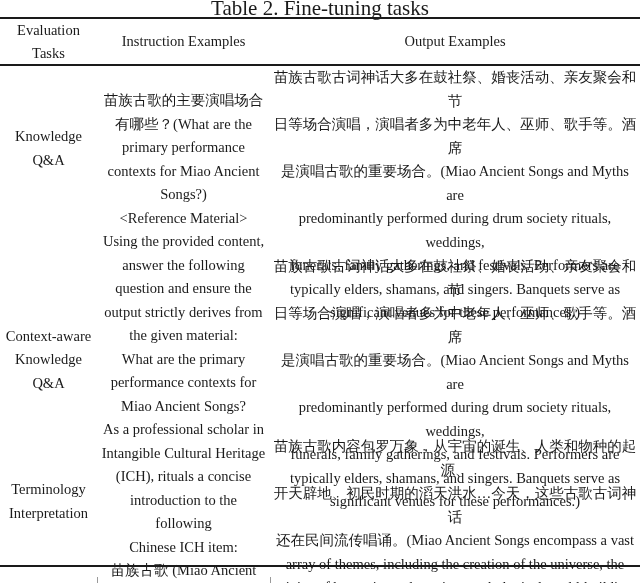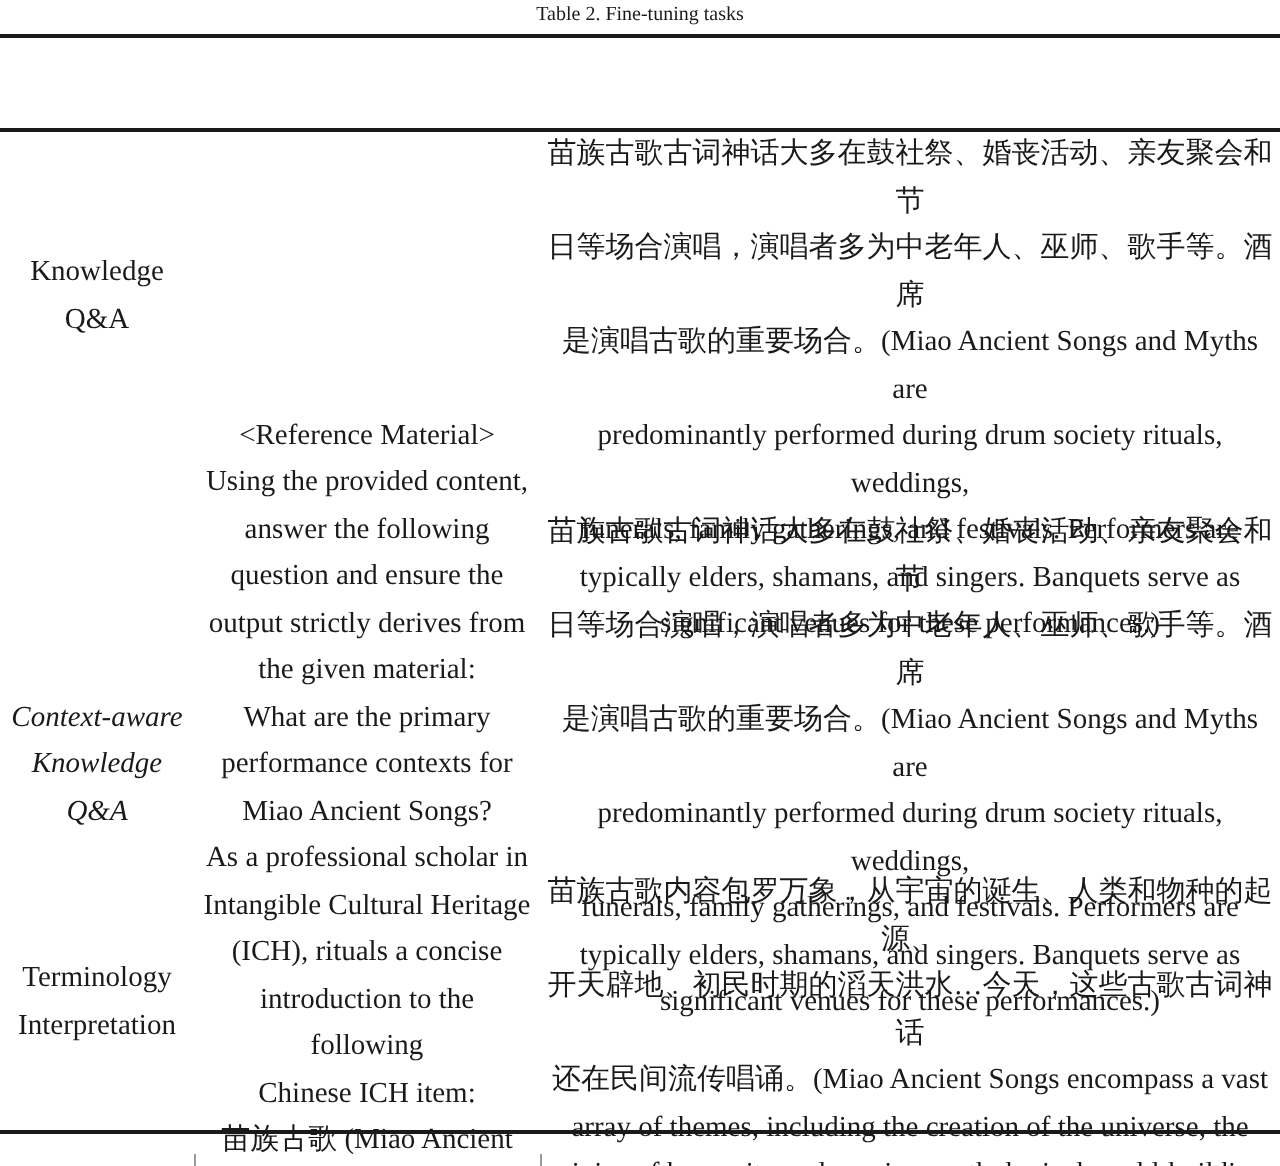--- a/index.html
+++ b/index.html
@@ -15,21 +15,21 @@
       font-family: "Liberation Serif", "DejaVu Serif", serif;
       color: #1a1a1a;
     }
     .caption {
       position: absolute;
       left: 0;
       top: 0;
       width: 640px;
       height: 17px;
       text-align: center;
-      font-size: 10px;
+      font-size: 21px;
       line-height: 16px;
     }
     .table-wrap {
       position: absolute;
       left: 0;
       top: 17px;
       width: 640px;
       height: 600px;
     }
     .rule {
@@ -78,47 +78,66 @@
     
     .row-3 .cell { align-items: flex-start; }
     .row-3 .c1 { align-items: flex-start; padding-top: 60px; }
     .row-3 .c2 { padding-top: 0; }
     .row-3 .c3 { padding-top: 17px; }
 
     .row-1 .c3 { align-items: flex-start; padding-top: 0; }
     .row-1 .c2 { align-items: flex-start; padding-top: 23px; }
     .row-1 .c1 { align-items: flex-start; padding-top: 59px; }
 
-    .row-2 .c1 { align-items: flex-end; padding-top: 70px; font-style: italic; }
+    .row-2 .c1 { align-items: center; padding-top: 70px; }
     .row-2 .c2 { align-items: flex-end; padding-top: 0; }
     .row-2 .c3 { align-items: flex-start; padding-top: 23px; }
 
     .vsep {
       position: absolute;
       top: 560px;
       width: 1px;
       height: 6px;
       background: #9a9a9a;
     }
   </style>
 </head>
 <body>
 
 <div class="caption">Table 2. Fine-tuning tasks</div>
 
 <div class="table-wrap">
   <div class="rule top"></div>
 
+  <div class="row header-row">
+    <div class="cell c1">
+      <span class="cell-inner">Evaluation
+Tasks</span>
+    </div>
+    <div class="cell c2">
+      <span class="cell-inner">Instruction Examples</span>
+    </div>
+    <div class="cell c3">
+      <span class="cell-inner">Output Examples</span>
+    </div>
+  </div>
 
   <div class="rule head"></div>
 
   <div class="row row-1">
     <div class="cell c1">
       <span class="cell-inner">Knowledge
 Q&amp;A</span>
+    </div>
+    <div class="cell c2">
+      <span class="cell-inner">苗族古歌的主要演唱场合
+有哪些？(What are the
+primary performance
+contexts for Miao Ancient
+Songs?)</span>
     </div>
     <div class="cell c3">
       <span class="cell-inner">苗族古歌古词神话大多在鼓社祭、婚丧活动、亲友聚会和节
 日等场合演唱，演唱者多为中老年人、巫师、歌手等。酒席
 是演唱古歌的重要场合。(Miao Ancient Songs and Myths are
 predominantly performed during drum society rituals, weddings,
 funerals, family gatherings, and festivals. Performers are
 typically elders, shamans, and singers. Banquets serve as
 significant venues for these performances.)</span>
     </div>

